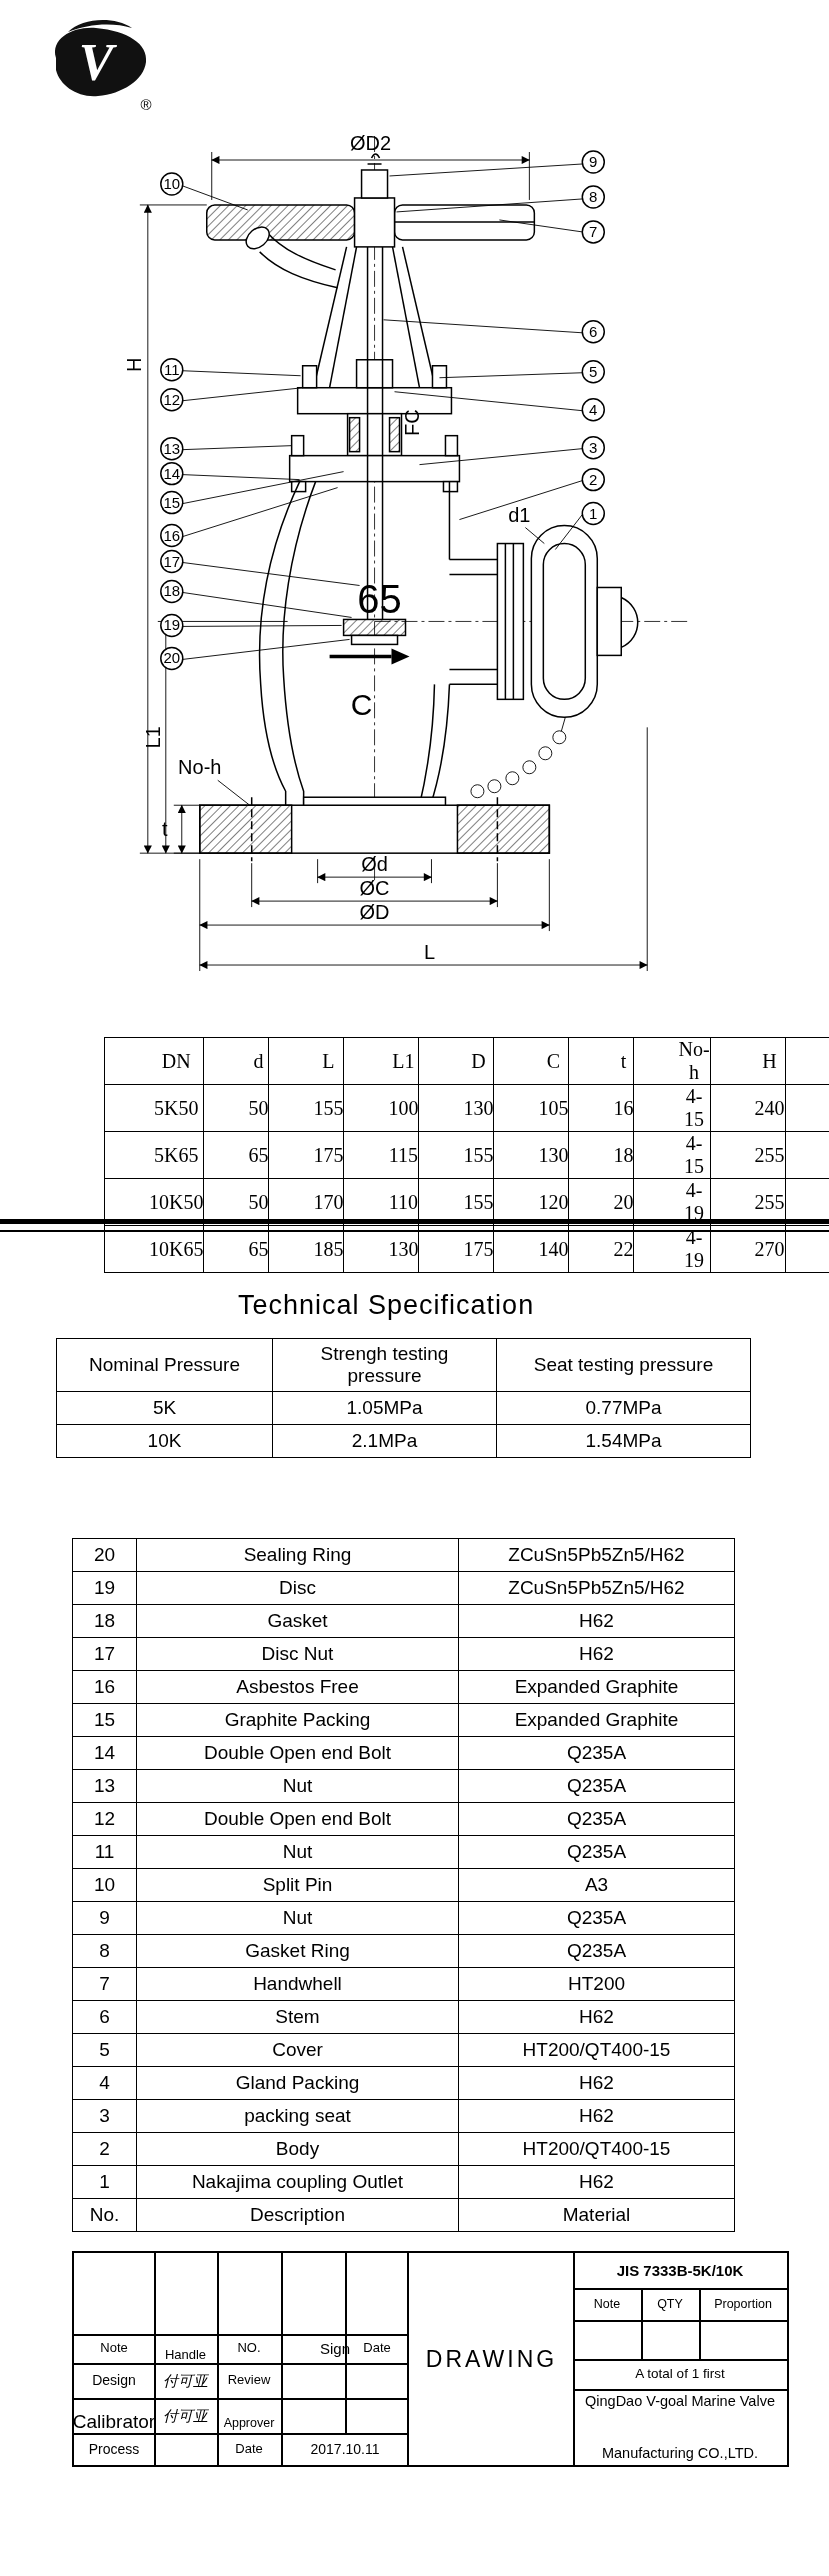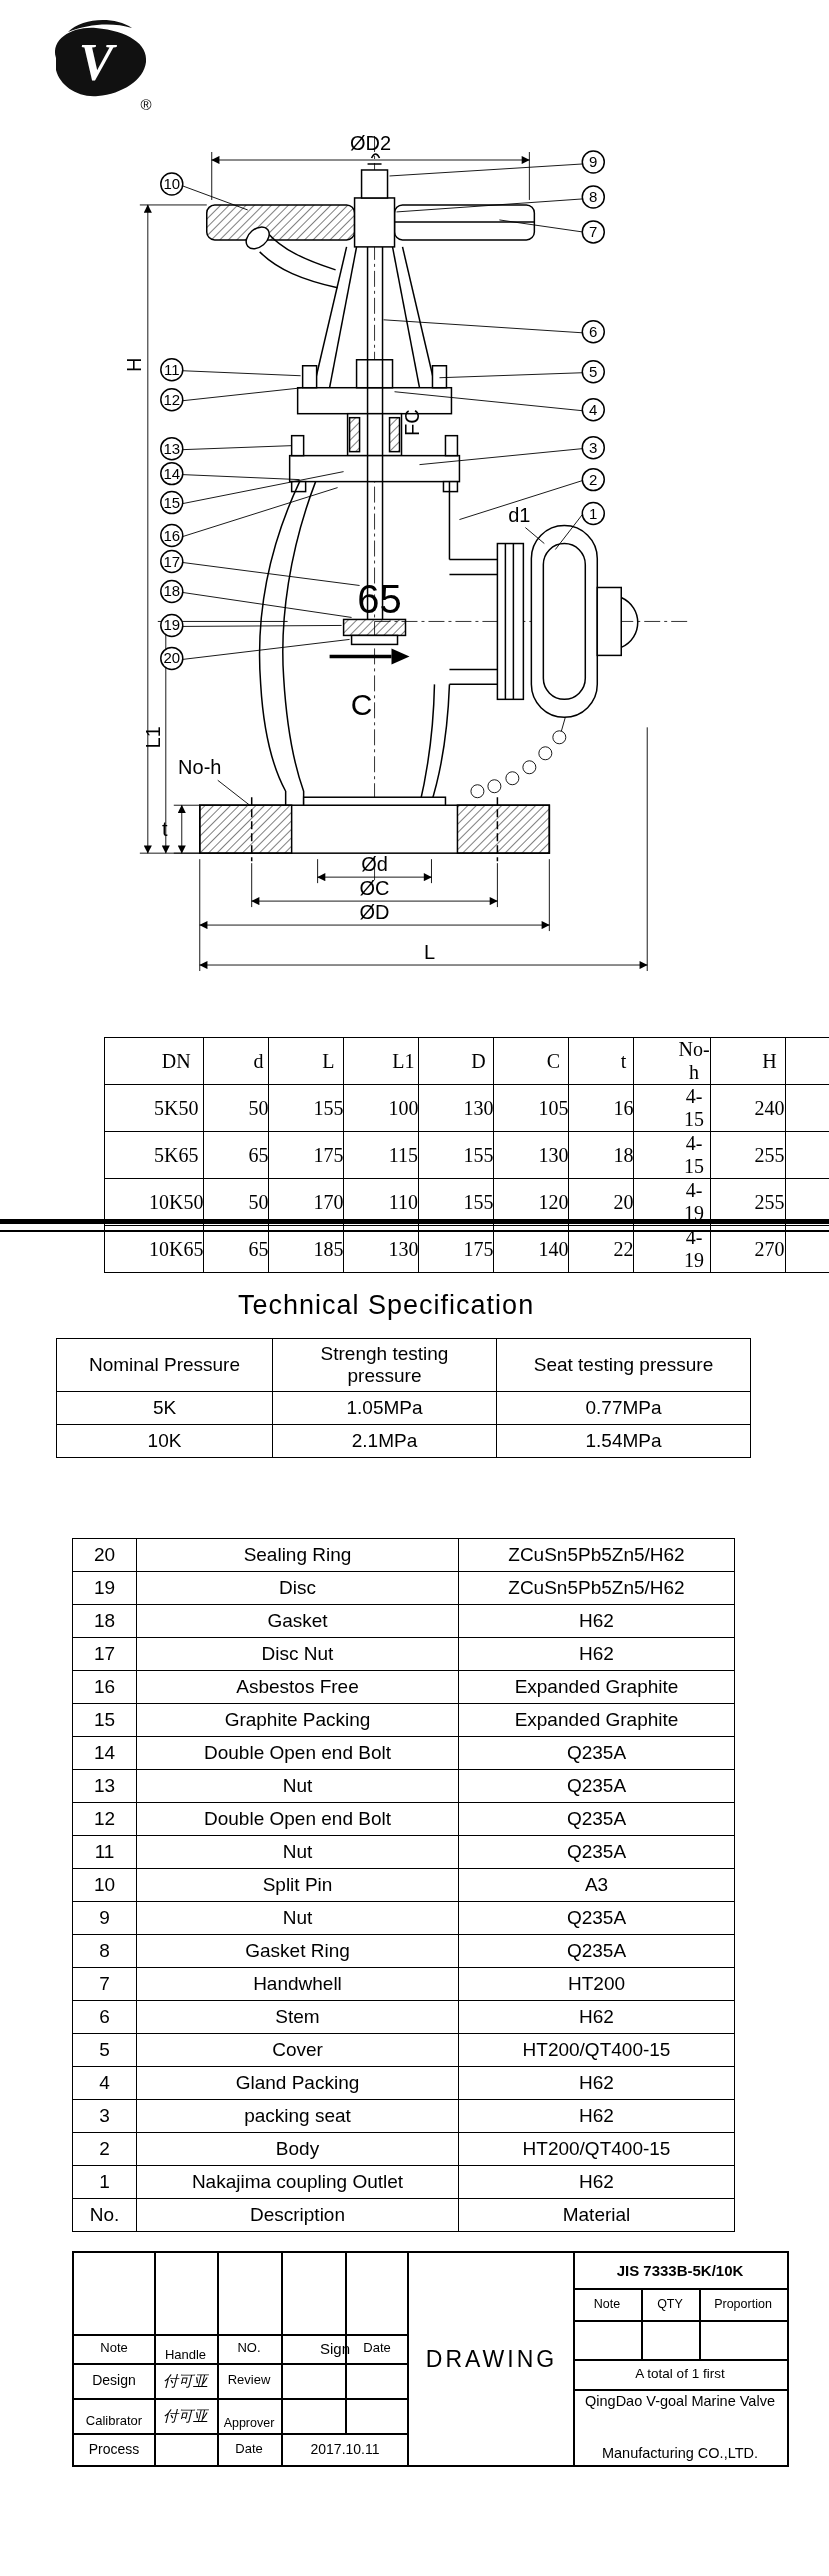--- a/index.html
+++ b/index.html
@@ -593,21 +593,21 @@
     <div class="tb-cell" style="left:0;top:81px;width:80px;height:29px;font-size:13px">Note</div>
     <div class="tb-cell" style="left:80px;top:81px;width:63px;height:43px;font-size:13px">Handle</div>
     <div class="tb-cell" style="left:143px;top:81px;width:64px;height:29px;font-size:13px">NO.</div>
     <div class="tb-cell" style="left:225px;top:81px;width:72px;height:29px;font-size:15px">Sign</div>
     <div class="tb-cell" style="left:271px;top:81px;width:64px;height:29px;font-size:13px">Date</div>
 
     <div class="tb-cell" style="left:0;top:110px;width:80px;height:35px;font-size:14px">Design</div>
     <div class="tb-cell sig" style="left:80px;top:110px;width:63px;height:35px;font-size:15px">付可亚</div>
     <div class="tb-cell" style="left:143px;top:110px;width:64px;height:35px;font-size:13px">Review</div>
 
-    <div class="tb-cell" style="left:0;top:145px;width:80px;height:47px;font-size:13px">Calibrator</div>
+    <div class="tb-cell" style="left:0;top:145px;width:80px;height:47px;font-size:19px">Calibrator</div>
     <div class="tb-cell sig" style="left:80px;top:145px;width:63px;height:35px;font-size:15px">付可亚</div>
     <div class="tb-cell" style="left:143px;top:145px;width:64px;height:51px;font-size:12.5px">Approver</div>
 
     <div class="tb-cell" style="left:0;top:180px;width:80px;height:32px;font-size:14px">Process</div>
     <div class="tb-cell" style="left:143px;top:180px;width:64px;height:32px;font-size:13px">Date</div>
     <div class="tb-cell" style="left:207px;top:180px;width:128px;height:32px;font-size:14px">2017.10.11</div>
 
     <div class="tb-cell drawing-word" style="left:335px;top:0;width:165px;height:212px">DRAWING</div>
 
     <div class="tb-cell jis" style="left:499px;top:0;width:214px;height:35px">JIS 7333B-5K/10K</div>

